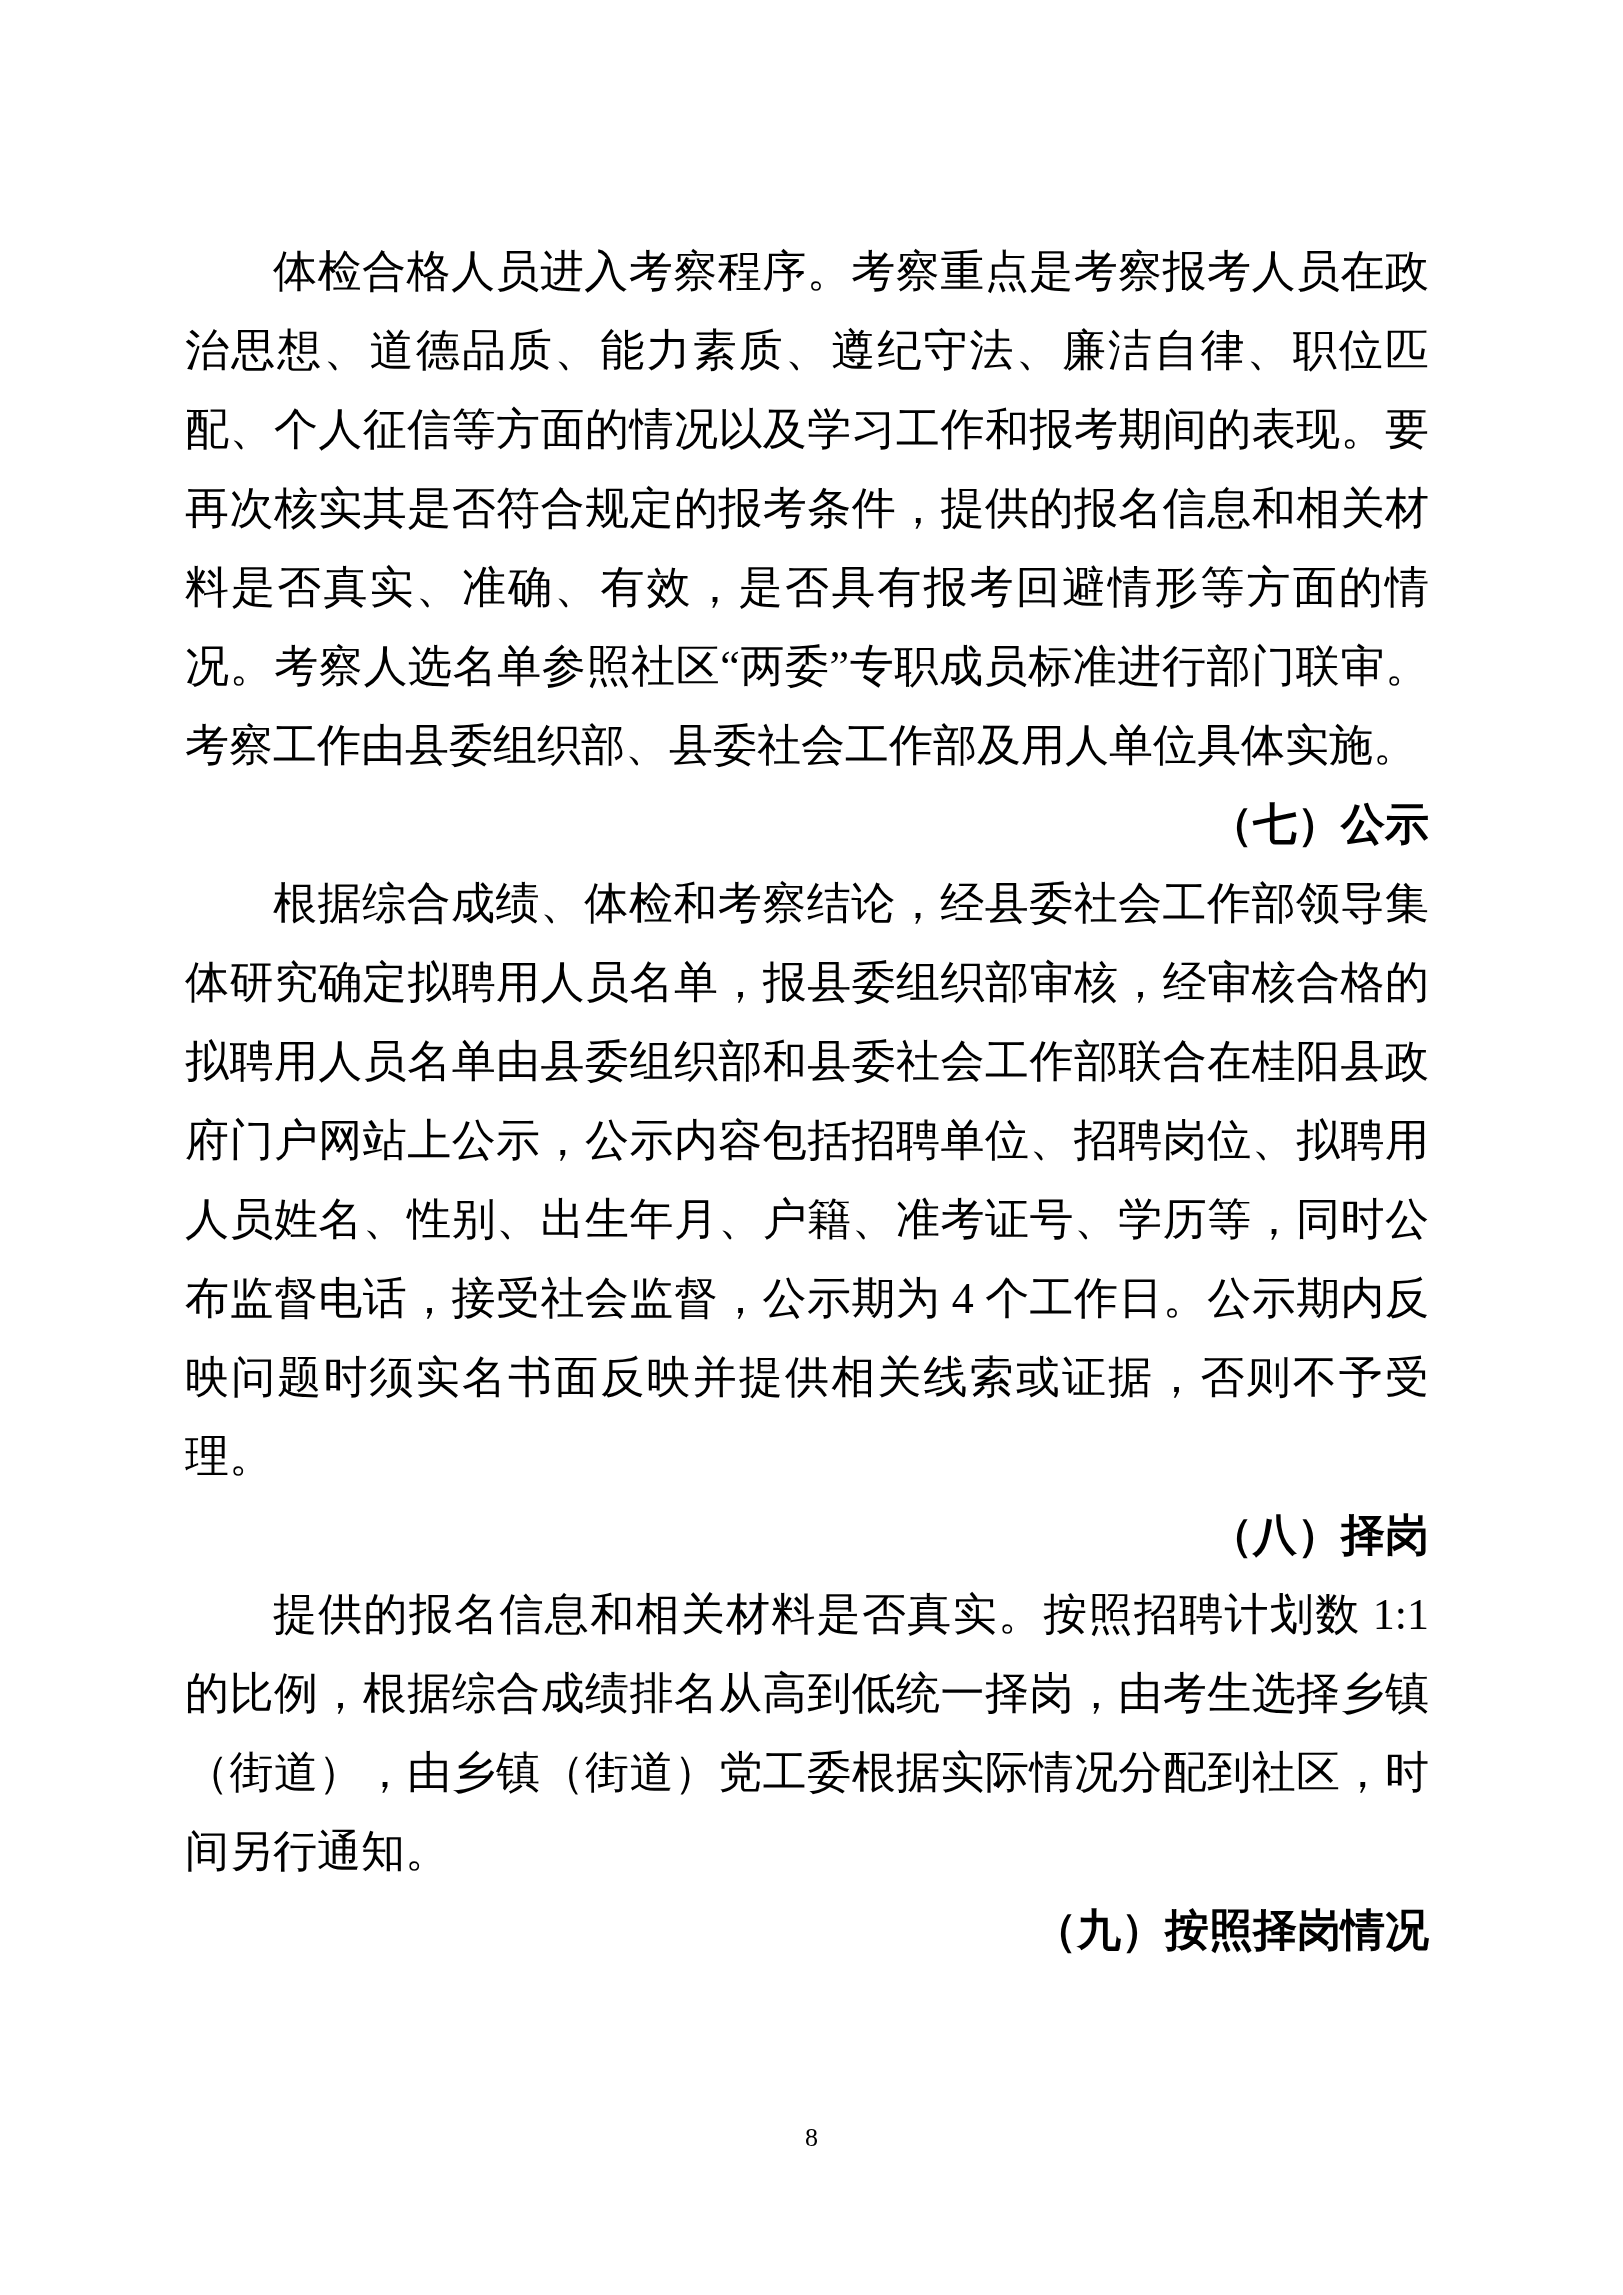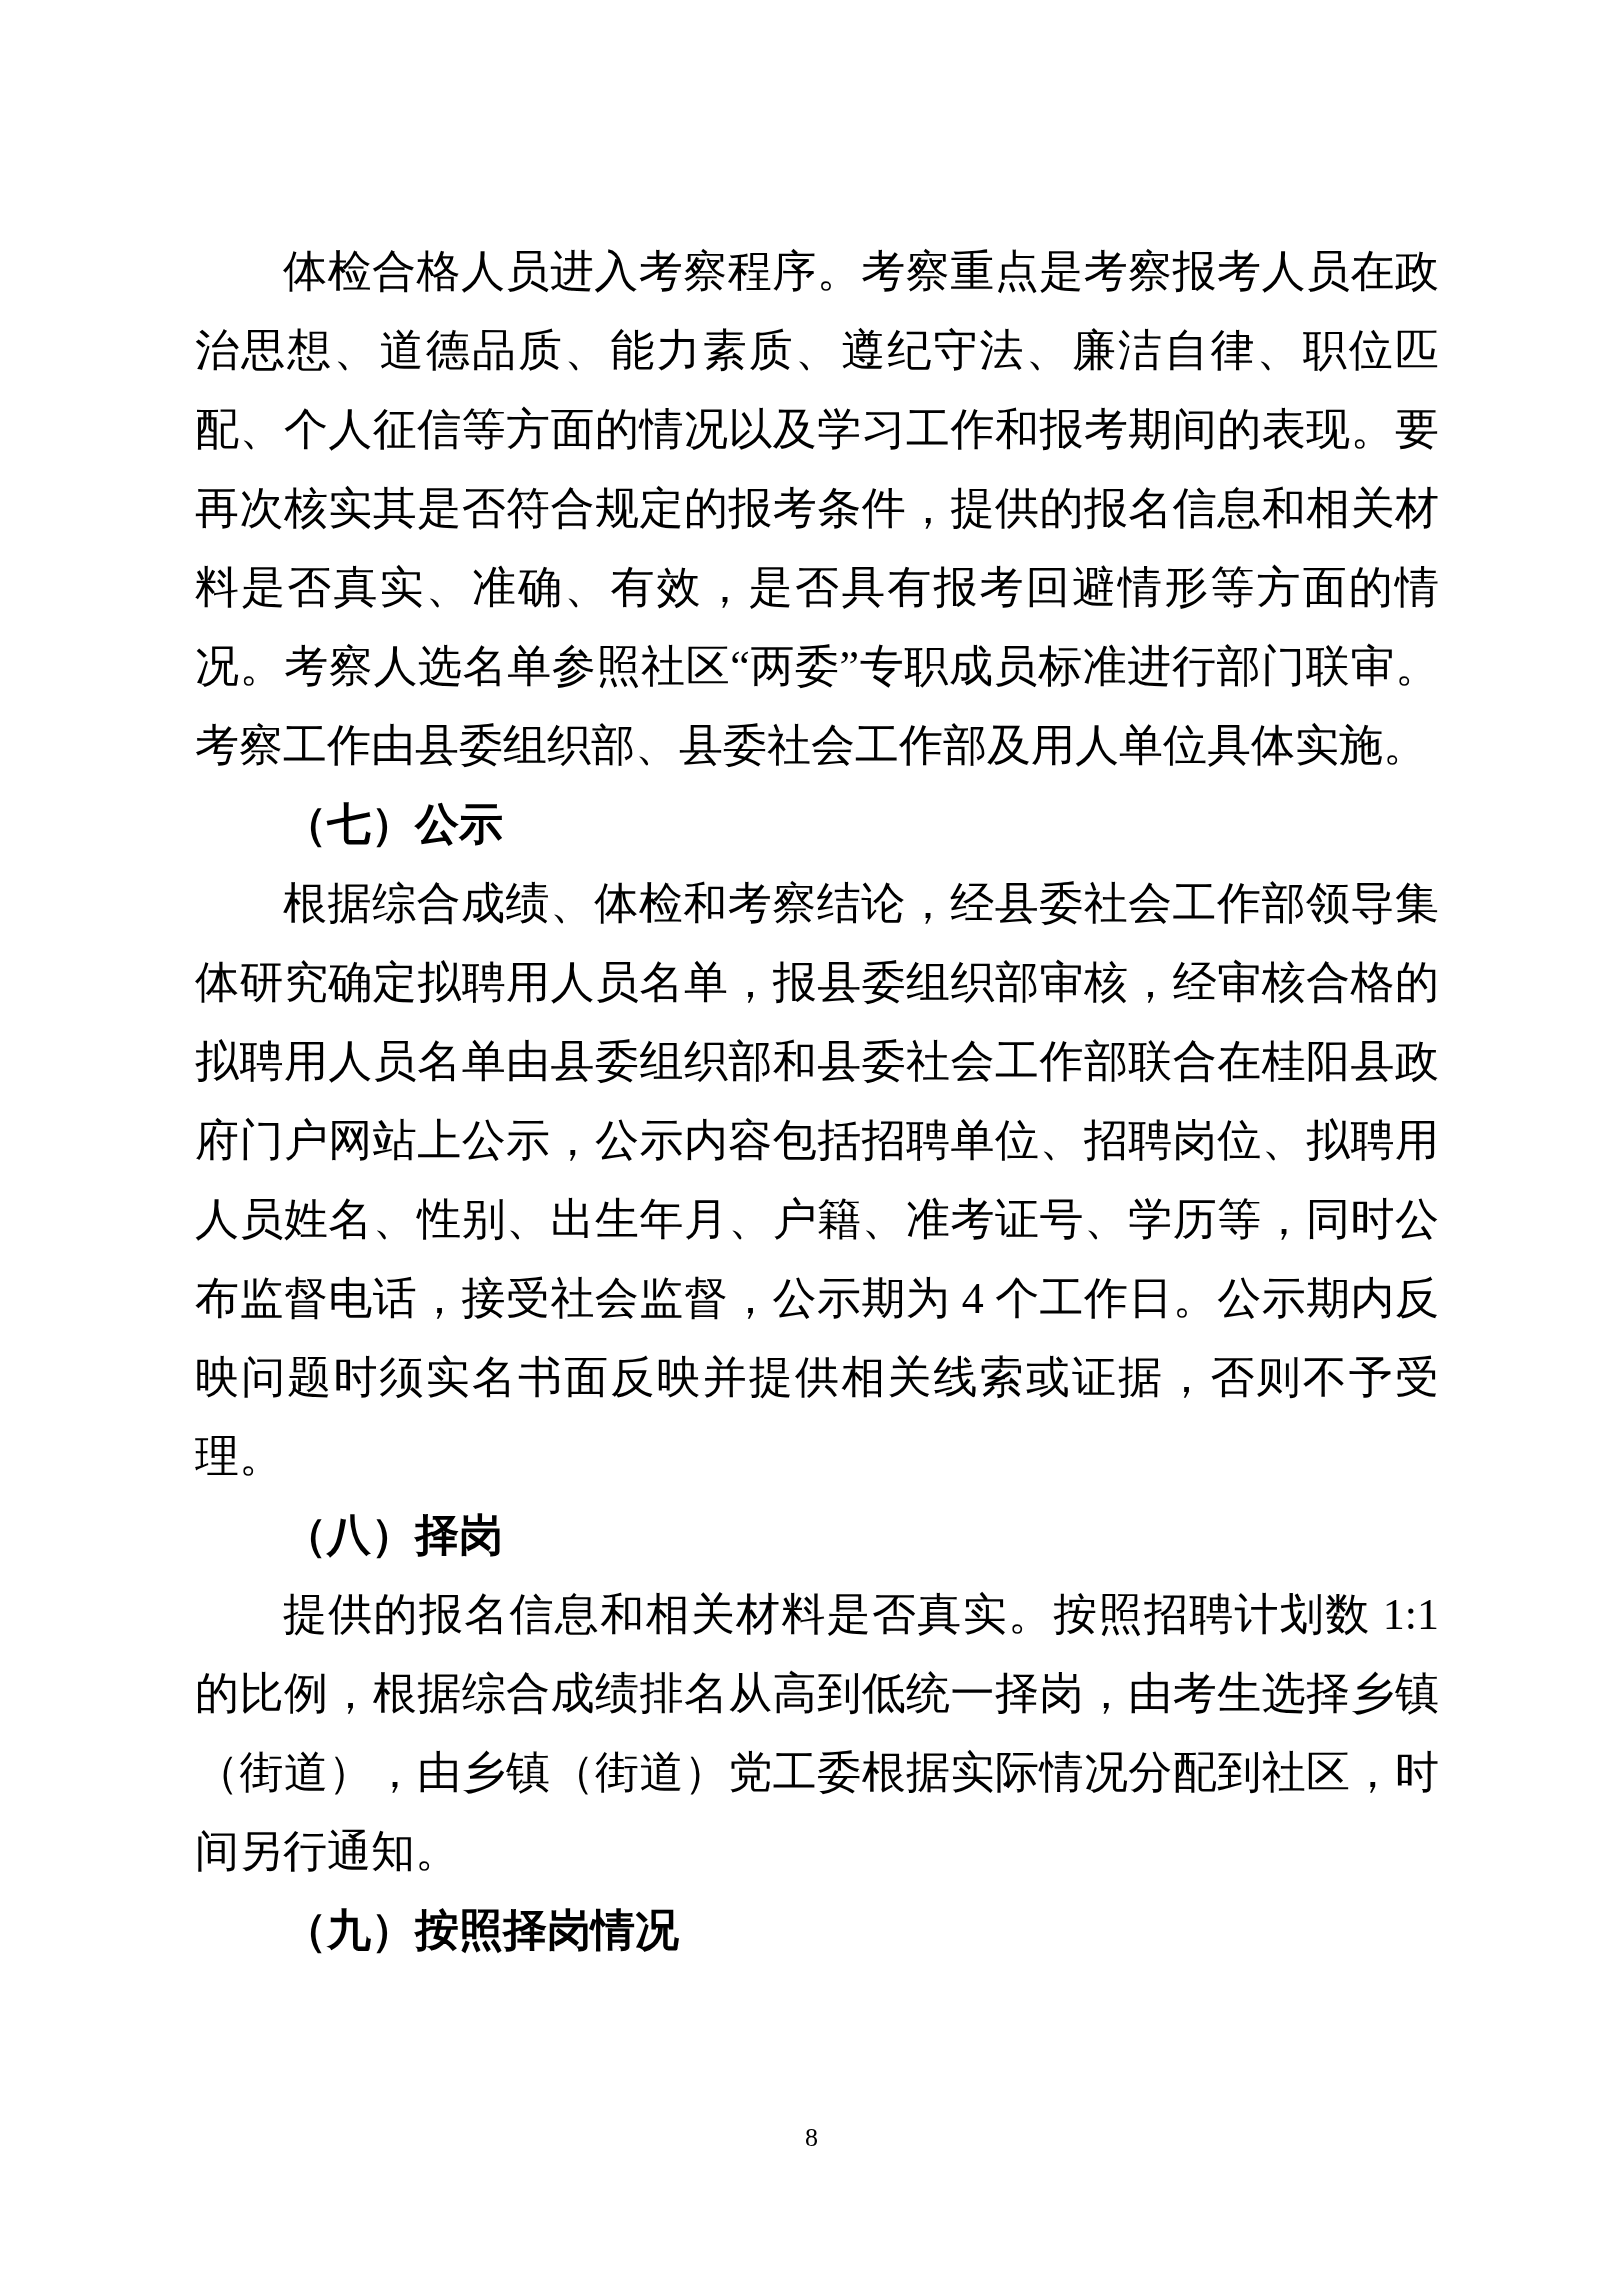--- a/index.html
+++ b/index.html
@@ -11,41 +11,41 @@
     position: relative;
     width: 1623px;
     height: 2295px;
     background: #ffffff;
     overflow: hidden;
     font-family: "Liberation Serif", "DejaVu Serif", serif;
     color: #000000;
   }
   .doc-body {
     position: absolute;
-    left: 195px;
+    left: 185px;
     top: 232px;
     width: 1244px;
     font-size: 44px;
     line-height: 79px;
     text-align: justify;
   }
   .para {
     margin: 0;
     padding: 0;
     text-indent: 2em;
     font-weight: normal;
   }
   .heading {
     margin: 0;
     padding: 0;
     text-indent: 2em;
     font-weight: bold;
     font-size: 44px;
     line-height: 79px;
-    text-align: left;
+    text-align: right;
   }
   .footer {
     position: absolute;
     left: 0;
     top: 2122px;
     width: 100%;
     text-align: center;
     font-size: 26px;
     line-height: 31px;
     color: #000000;

